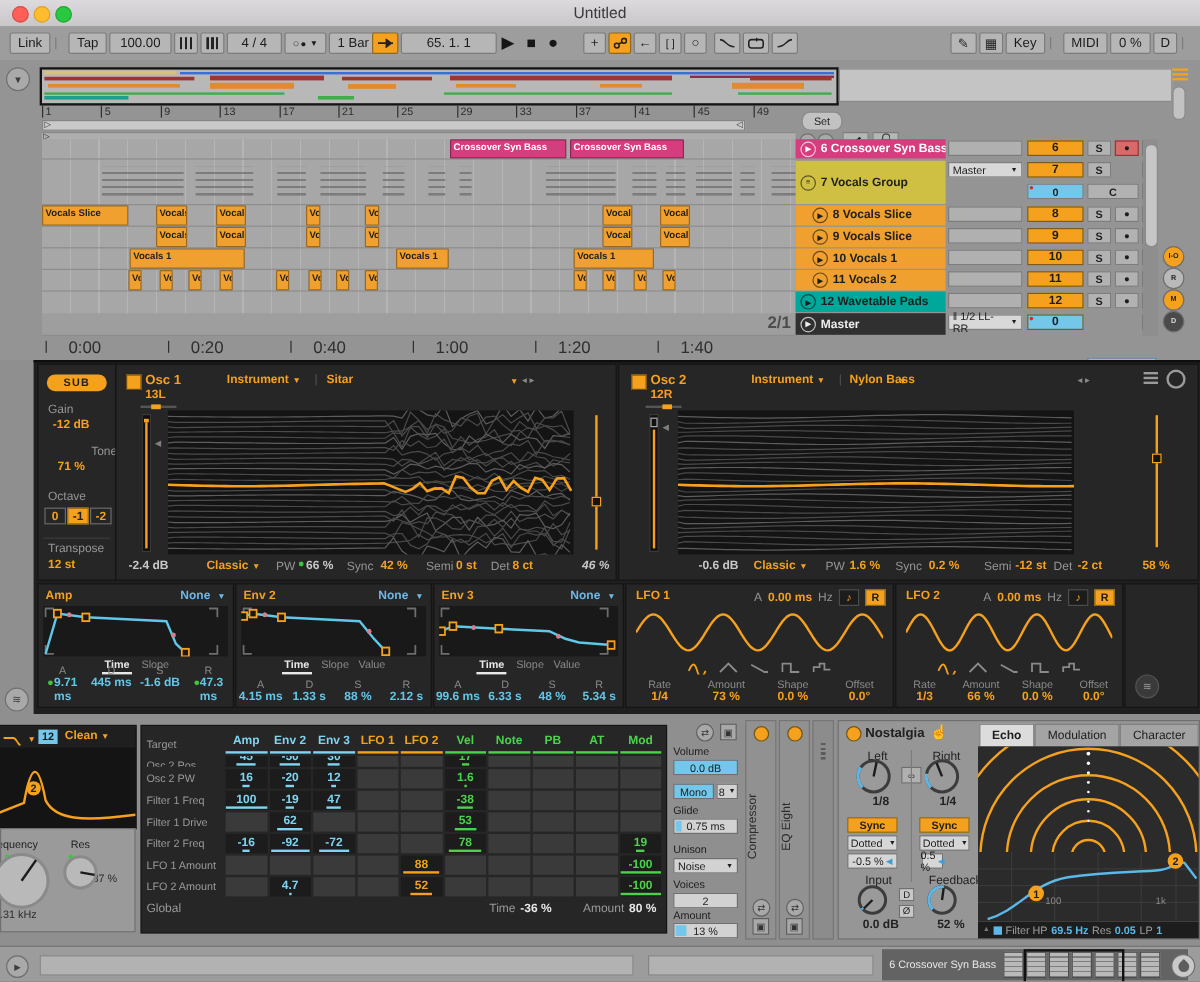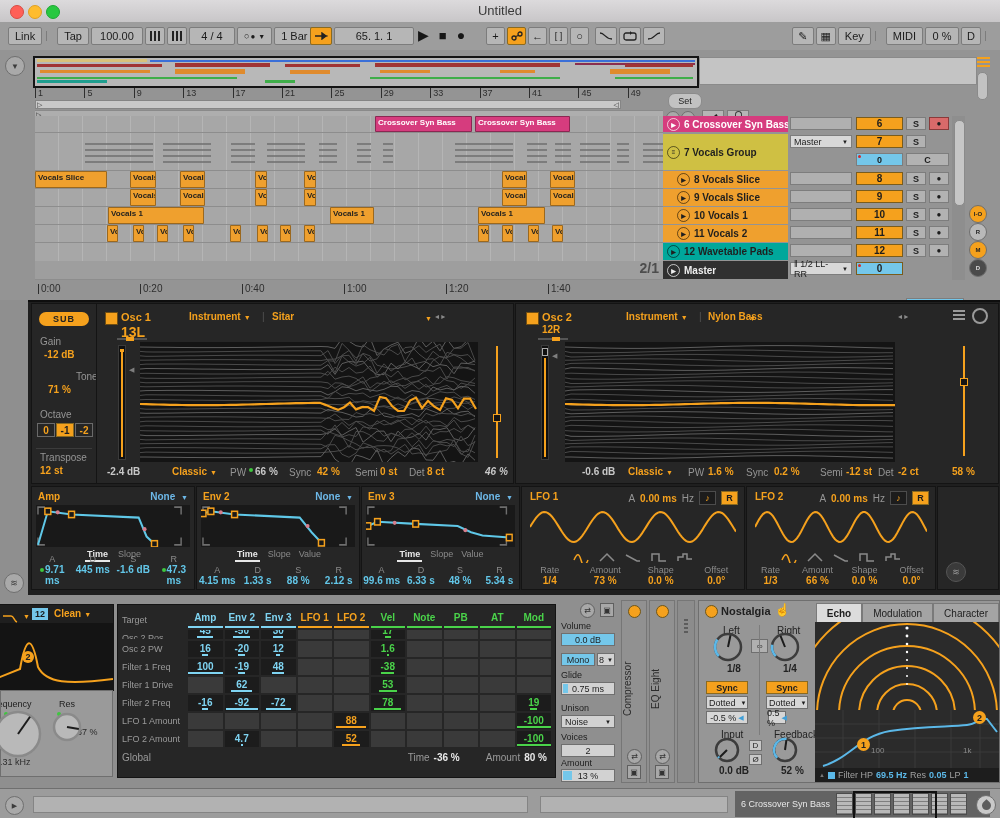--- a/index.html
+++ b/index.html
@@ -19,21 +19,21 @@
   .stripes i{width:10px;height:10px;background:repeating-linear-gradient(90deg,#222 0 2px,transparent 2px 4px);}
   .tsep{width:6px;height:10px;border-left:1px solid #7c7c7c;margin:0 2px;}
   .transgl{font-size:12px;color:#161616;}
   
   .arrbg{position:absolute;left:0;top:50px;width:1000px;height:250px;background:#949494;}
   .ovbox{position:absolute;left:33px;top:56px;width:662px;height:28px;background:#b8b8b8;border:2px solid #141414;overflow:hidden;}
   .ovrest{position:absolute;left:699px;top:57px;width:276px;height:26px;background:#c4c4c4;border:1px solid #8a8a8a;}
   .seg{position:absolute;}
   .circbtn{position:absolute;border-radius:50%;background:#a9a9a9;border:1px solid #6f6f6f;display:flex;align-items:center;justify-content:center;color:#3c3c3c;}
   .barnum{position:absolute;top:0;font-size:9px;color:#2e2e2e;border-left:1px solid #2e2e2e;padding-left:2px;line-height:10px;}
-  .timenum{position:absolute;top:0;font-size:10px;color:#2e2e2e;border-left:1px solid #2e2e2e;padding-left:2px;line-height:10px;}
+  .timenum{position:absolute;top:0;font-size:14px;color:#2e2e2e;border-left:1px solid #2e2e2e;padding-left:18px;line-height:10px;}
   .loopbar{position:absolute;left:35px;top:100px;width:586px;height:9px;background:#c9c9c9;border:1px solid #858585;box-sizing:border-box;}
   .scrubbar{position:absolute;left:35px;top:110px;width:628px;height:8px;background:#aeaeae;border-top:1px solid #8a8a8a;}
   .tri{font-size:7px;color:#2e2e2e;line-height:8px;}
   #lanes{position:absolute;left:35px;top:116px;width:628px;height:164px;background:#a7a7a7;background-image:repeating-linear-gradient(90deg,transparent 0 23px,#b5b5b5 23px 24px);}
   .lane{position:absolute;left:0;width:628px;border-bottom:1px solid #8d8d8d;box-sizing:border-box;}
   .clip{position:absolute;top:0;height:100%;border:1px solid rgba(0,0,0,.35);border-radius:1px;box-sizing:border-box;font-size:8px;font-weight:bold;line-height:11px;padding-left:2px;overflow:hidden;white-space:nowrap;}
   .cluster{position:absolute;top:5px;height:24px;background:repeating-linear-gradient(0deg,#6e6e6e 0 2px,transparent 2px 6px);opacity:.75;}
   .looplen{position:absolute;left:595px;top:260px;width:64px;text-align:right;font-size:14px;font-weight:bold;color:#4d4d4d;}
   
   .thead{position:absolute;left:663px;width:295px;display:flex;}
@@ -480,21 +480,21 @@
     <div class="octbox" style="left:43px;top:119px;">-2</div>
     <div class="hline" style="left:4px;top:144px;width:56px;"></div>
     <div class="abs wlab" style="left:8px;top:148px;">Transpose</div>
     <div class="abs oval" style="left:8px;top:161px;font-size:10px;font-weight:bold;">12 st</div>
   </div>
 
   
   <div class="panel" style="left:97px;top:304px;width:416px;height:179px;">
     <div class="abs" style="left:8px;top:8px;width:11px;height:11px;background:#f5a11d;border:1px solid #704e12;"></div>
     <div class="abs wtitle" style="left:24px;top:7px;">Osc 1</div>
-    <div class="abs oval" style="left:24px;top:20px;font-size:14px;font-weight:bold;">13L</div>
+    <div class="abs oval" style="left:24px;top:20px;font-size:10px;font-weight:bold;">13L</div>
     <div class="abs" style="left:20px;top:34px;width:30px;height:2px;background:#555;">
         <span style="position:absolute;left:9px;top:-1px;width:8px;height:4px;background:#f5a11d;"></span>
       </div>
     <div class="abs oval" style="left:92px;top:7px;font-size:10px;font-weight:bold;"><span>Instrument</span><span class="caret">▼</span></div>
     <div class="abs" style="left:165px;top:7px;color:#555;font-size:10px;">|</div>
     <div class="abs oval" style="left:175px;top:7px;font-size:10px;font-weight:bold;"><span>Sitar</span></div>
     <div class="abs oval caret" style="left:325px;top:11px;">▼</div>
     <div class="abs" style="left:338px;top:8px;color:#8a8a8a;font-size:8px;">◂ ▸</div>
     <div class="fadertrack" style="left:21px;top:41px;height:115px;">
       <span style="position:absolute;left:2px;top:6px;bottom:2px;width:2px;background:#f5a11d;"></span>
@@ -899,21 +899,21 @@
         <div class="mxlabel">Filter 1 Freq</div>
         <div class="mxcell on e">
           <span class="num">100</span>
           <div class="mbar" style="width: 100%; left: 0%;"></div>
         </div>
         <div class="mxcell on e">
           <span class="num">-19</span>
           <div class="mbar" style="width: 19%; left: 40.5%;"></div>
         </div>
         <div class="mxcell on e">
-          <span class="num">48</span>
+          <span class="num">47</span>
           <div class="mbar" style="width: 36%; left: 32%;"></div>
         </div>
         <div class="mxcell"></div>
         <div class="mxcell"></div>
         <div class="mxcell on m">
           <span class="num">-38</span>
           <div class="mbar" style="width: 38%; left: 31%;"></div>
         </div>
         <div class="mxcell"></div>
         <div class="mxcell"></div>

